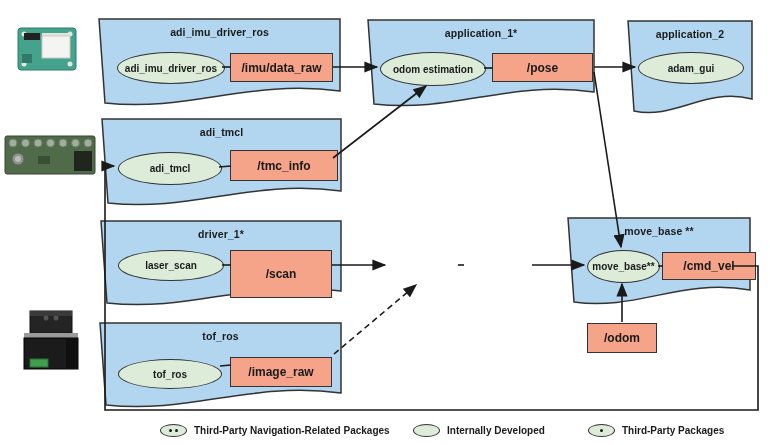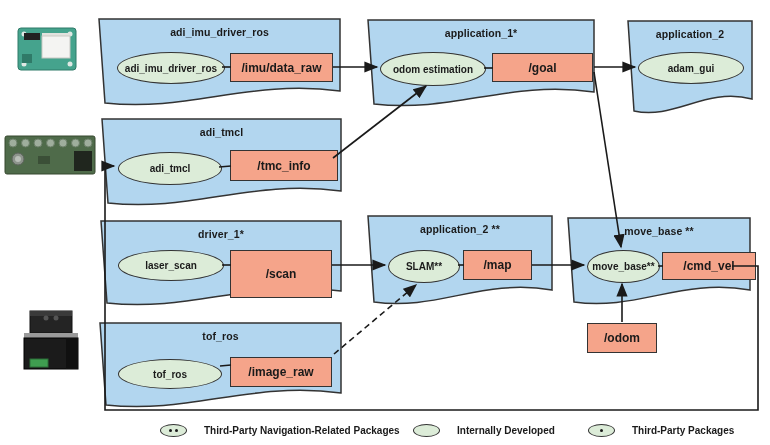--- a/index.html
+++ b/index.html
@@ -23,21 +23,21 @@
   
   #overlay{position:absolute;left:0;top:0;z-index:5;pointer-events:none;}
   #overlay line,#overlay path.edge{stroke:var(--arrow,#1a1a1a);stroke-width:1.6;fill:none;}
   #overlay path.dashed{stroke-dasharray:6 4;}
   #arrowhead path{fill:var(--arrow,#1a1a1a);}
 
   
   .hw{position:absolute;z-index:1;}
 
   
-  .litem{position:absolute;top:421px;display:flex;align-items:center;gap:17px;height:18px;}
+  .litem{position:absolute;top:421px;display:flex;align-items:center;gap:7px;height:18px;}
   .lellipse{width:27px;height:13px;border:1.5px solid var(--outline,#333);border-radius:50%;
             background:var(--node-fill,#dcecd8);display:flex;align-items:center;justify-content:center;gap:3px;
             box-sizing:border-box;flex:0 0 auto;}
   .lellipse i{width:3px;height:3px;border-radius:50%;background:#1a1a1a;display:block;}
   .llabel{font-weight:bold;font-size:10px;white-space:nowrap;}
 </style>
 </head>
 <body>
 
 <div id="stage">
@@ -90,21 +90,21 @@
     <div class="node" style="left:19px;top:34px;width:106px;height:30px">adi_imu_driver_ros</div>
     <div class="topic" style="left:132px;top:35px;width:103px;height:29px">/imu/data_raw</div>
   </div>
 
   <div class="pkg" style="left:367px;top:19px;width:228px;height:86px">
     <svg class="wave" width="228" height="86">
         <path d="M1,1 L227,1 L227,73 C141,61 87,94 7,85 Z"></path>
       </svg>
     <div class="ptitle">application_1*</div>
     <div class="node" style="left:13px;top:33px;width:104px;height:32px">odom estimation</div>
-    <div class="topic" style="left:125px;top:34px;width:101px;height:29px">/goal</div>
+    <div class="topic" style="left:125px;top:34px;width:101px;height:29px">/pose</div>
   </div>
 
   <div class="pkg" style="left:627px;top:20px;width:126px;height:92px">
     <svg class="wave" width="126" height="92">
         <path d="M1,1 L125,1 L125,79 C78,67 48,100 7,91 Z"></path>
       </svg>
     <div class="ptitle">application_2</div>
     <div class="node" style="left:11px;top:32px;width:104px;height:30px">adam_gui</div>
   </div>
 
@@ -119,28 +119,20 @@
 
   <div class="pkg" style="left:100px;top:220px;width:242px;height:84px">
     <svg class="wave" width="242" height="84">
         <path d="M1,1 L241,1 L241,71 C150,59 92,92 7,83 Z"></path>
       </svg>
     <div class="ptitle">driver_1*</div>
     <div class="node" style="left:18px;top:30px;width:104px;height:29px">laser_scan</div>
     <div class="topic" style="left:130px;top:30px;width:102px;height:48px">/scan</div>
   </div>
 
-  <div class="pkg" style="left:367px;top:215px;width:186px;height:88px">
-    <svg class="wave" width="186" height="88">
-        <path d="M1,1 L185,1 L185,75 C115,63 71,96 7,87 Z"></path>
-      </svg>
-    <div class="ptitle">application_2 **</div>
-    <div class="node" style="left:21px;top:35px;width:70px;height:31px">SLAM**</div>
-    <div class="topic" style="left:96px;top:35px;width:69px;height:30px">/map</div>
-  </div>
 
   <div class="pkg" style="left:567px;top:217px;width:184px;height:86px">
     <svg class="wave" width="184" height="86">
         <path d="M1,1 L183,1 L183,73 C114,61 70,94 7,85 Z"></path>
       </svg>
     <div class="ptitle">move_base **</div>
     <div class="node" style="left:20px;top:33px;width:71px;height:31px">move_base**</div>
     <div class="topic" style="left:95px;top:35px;width:94px;height:28px">/cmd_vel</div>
   </div>
 

